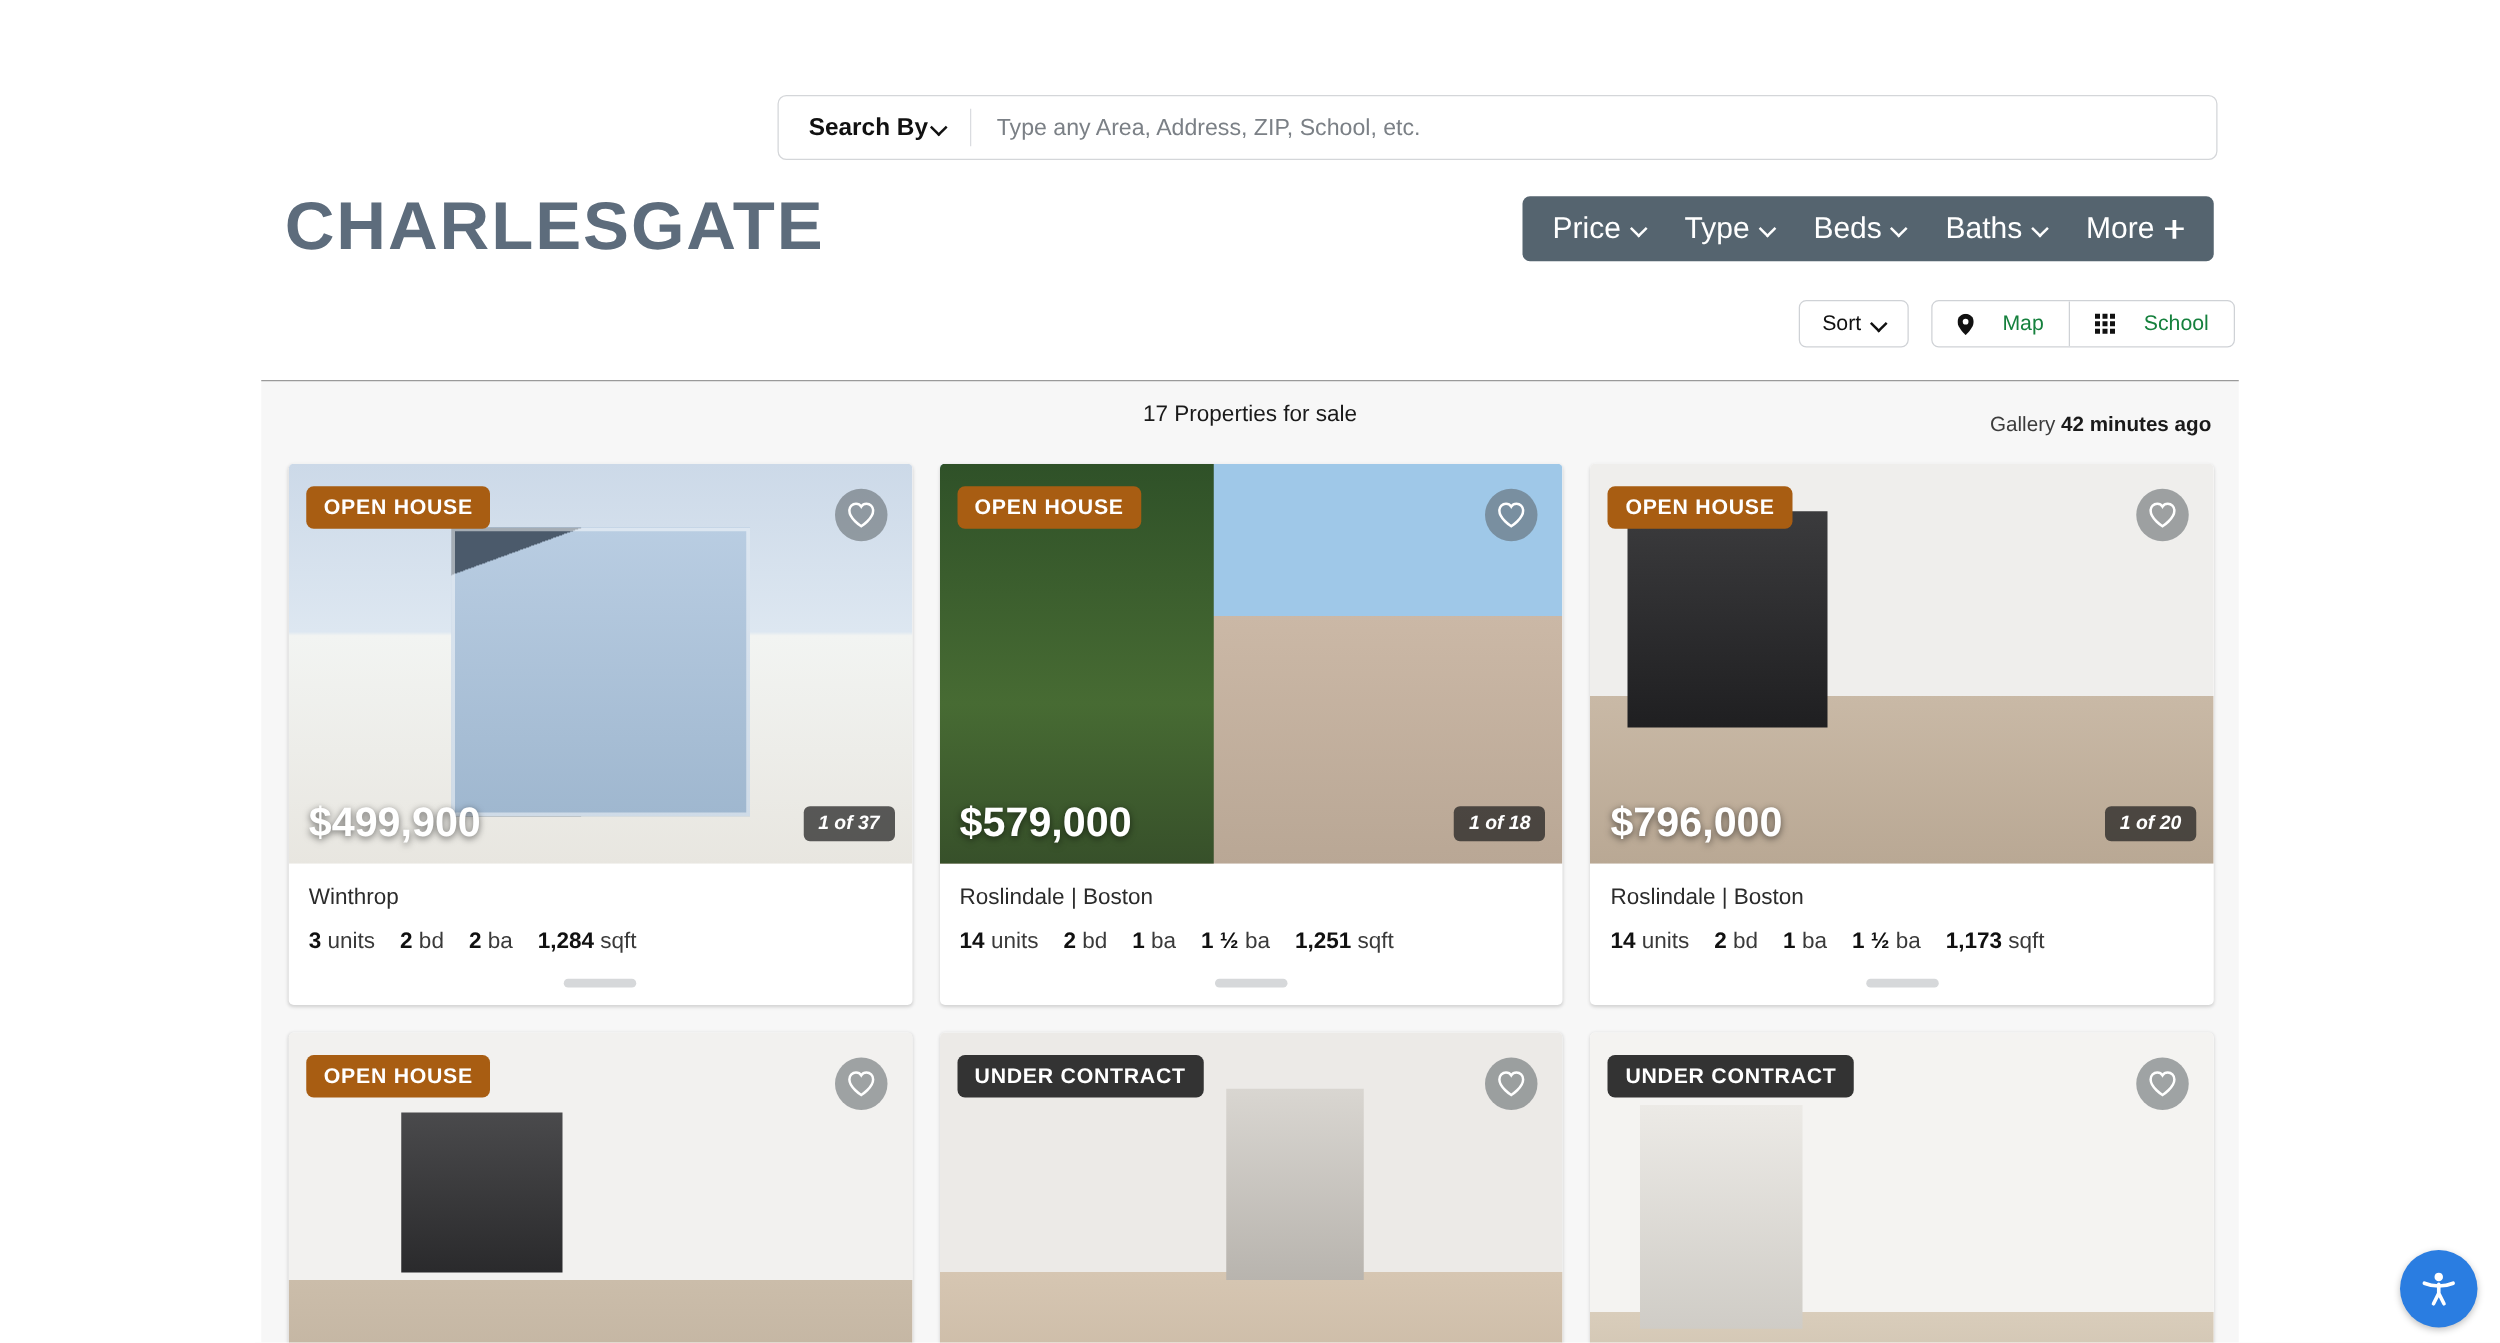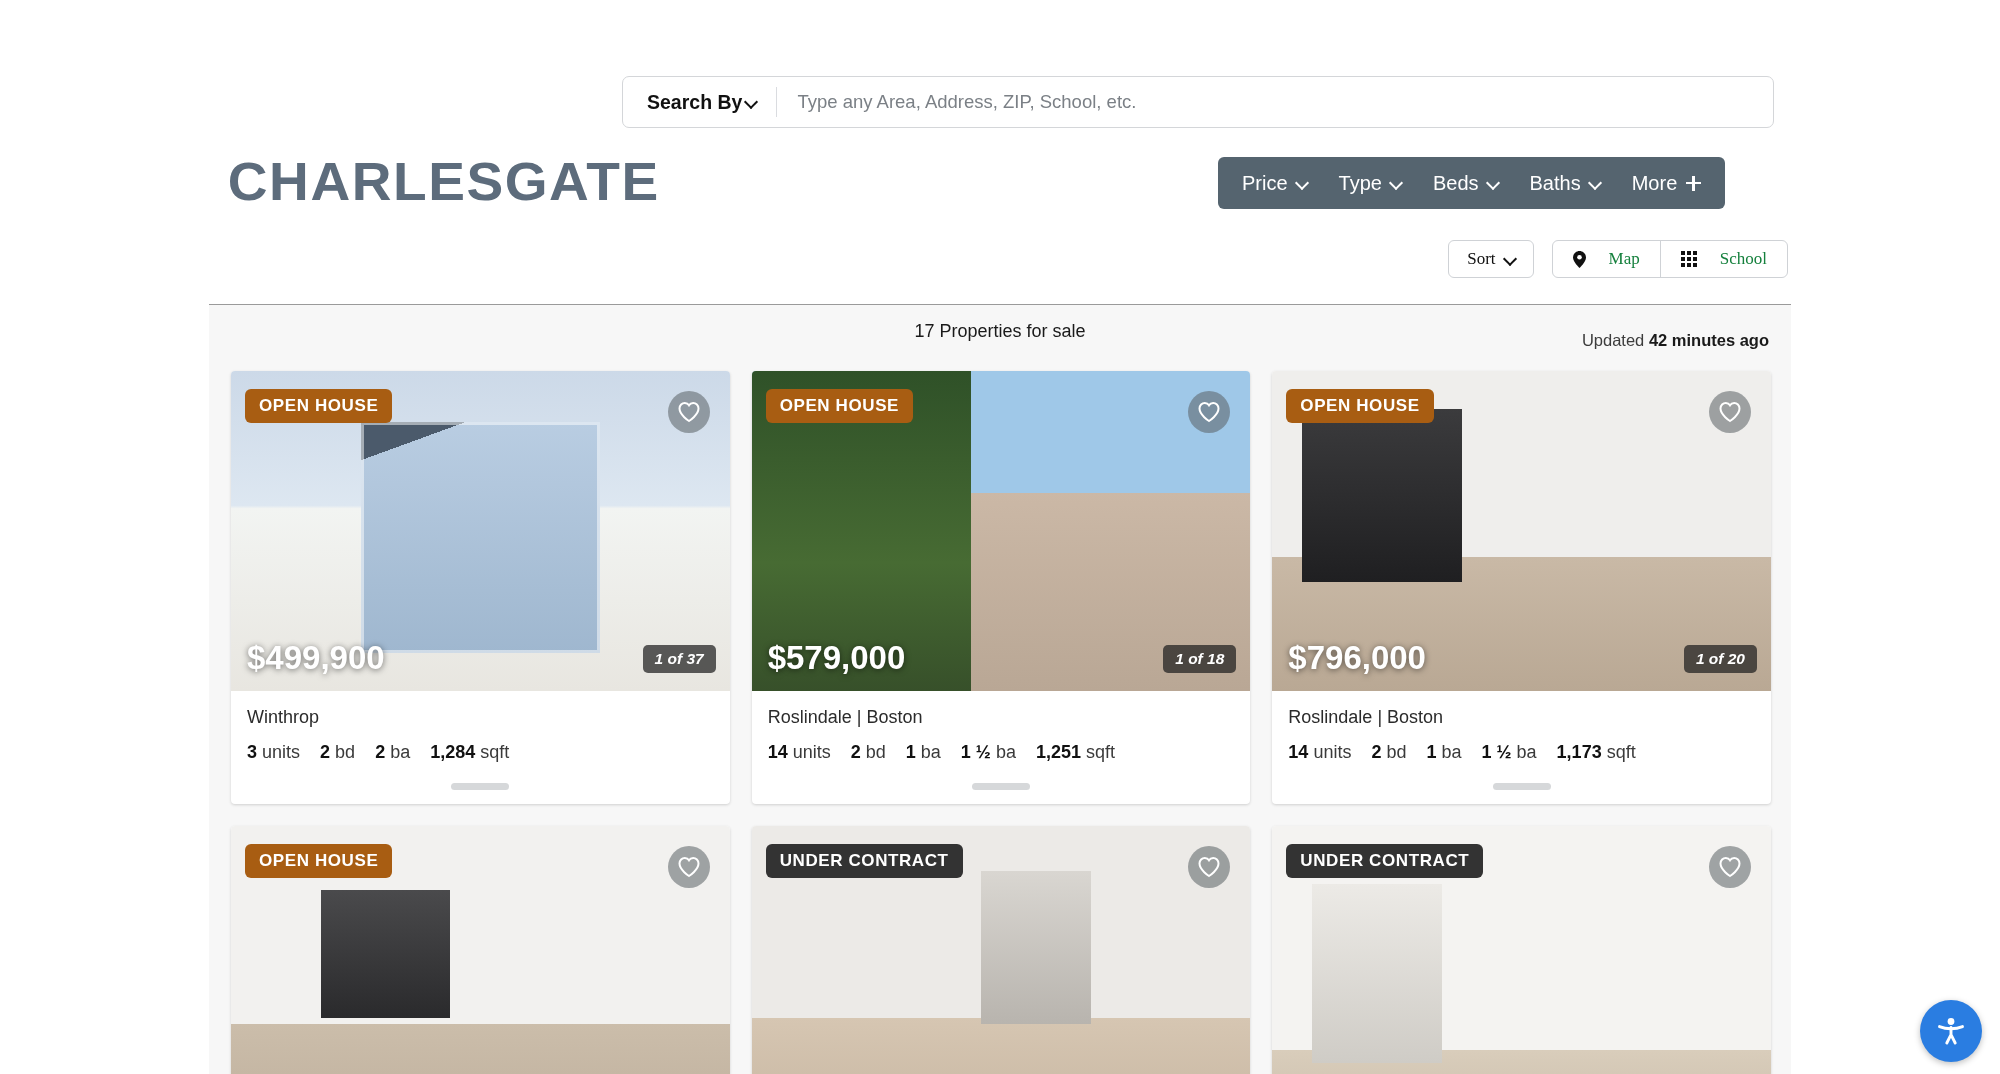--- a/index.html
+++ b/index.html
@@ -47,33 +47,33 @@
     transform: scaleX(1.02);
   }
 
   .filterbar {
     position: absolute; left: 1218px; top: 157px;
     height: 52px; background: #55646f; border-radius: 6px;
     display: flex; align-items: center; padding: 0 8px;
   }
   .filterbar .fitem {
     display: flex; align-items: center; gap: 9px;
-    color: #fff; font-size: 20px; padding: 0 16px; white-space: nowrap;
+    color: #fff; font-size: 24px; padding: 0 16px; white-space: nowrap;
     cursor: pointer;
   }
   .plus {
     display: inline-block; position: relative; width: 15px; height: 15px;
   }
   .plus::before, .plus::after {
     content: ""; position: absolute; background: #fff;
   }
   .plus::before { left: 0; top: 6px; width: 15px; height: 2.5px; }
   .plus::after { left: 6px; top: 0; width: 2.5px; height: 15px; }
 
-  .toolrow { position: absolute; right: 212px; top: 240px; display: flex; gap: 18px; font-family: Liberation Serif, serif; }
+  .toolrow { position: absolute; right: 212px; top: 240px; display: flex; gap: 18px; }
   .btn-outline {
     height: 38px; border: 1px solid #cfd2d6; border-radius: 6px;
     background: #fff; display: flex; align-items: center; gap: 9px;
     padding: 0 18px; font-size: 17px; color: #111; cursor: pointer;
     white-space: nowrap;
   }
   .segmented {
     display: flex; border: 1px solid #cfd2d6; border-radius: 6px;
     overflow: hidden; background: #fff; height: 38px;
   }
@@ -293,21 +293,21 @@
           <span>School</span>
         </div>
       </div>
     </div>
   </div>
 
   <div class="results">
     <div class="results-head">
       <div class="results-title">17 Properties for sale</div>
       <div class="updated">
-        <span>Updated</span>
+        <span>Gallery</span>
         <b>42 minutes ago</b>
       </div>
     </div>
 
     <div class="grid">
 
       <div class="card">
         <div class="card-photo">
           <div class="ph img-house"></div>
           <div class="badge open">OPEN HOUSE</div>

